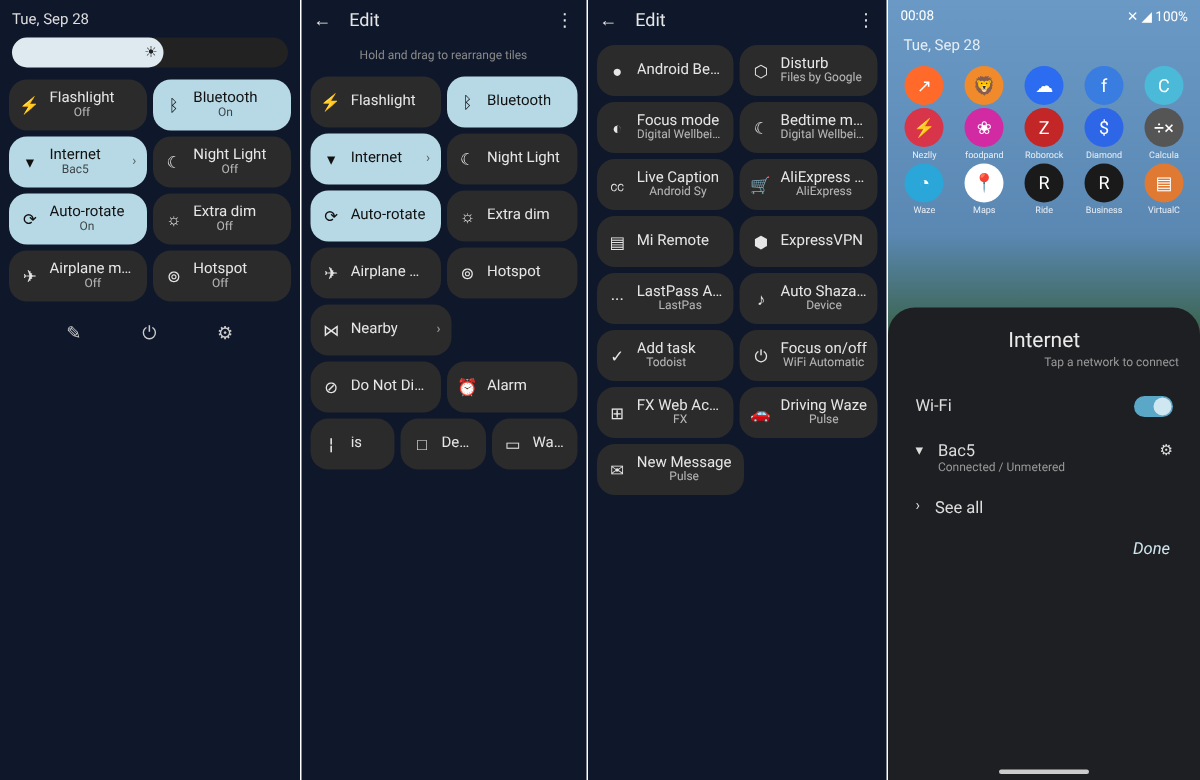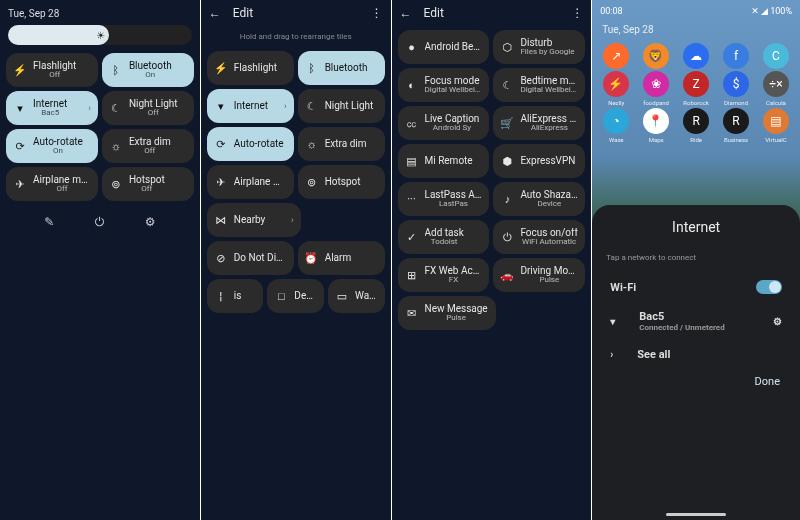--- a/index.html
+++ b/index.html
@@ -33,27 +33,27 @@
   
   .p4 .wall { position:absolute; inset:0; background:linear-gradient(180deg,#6b99c6 0%, #5a88b3 30%, #355c3a 45%, #2d4a33 55%, #0a0d14 75%, #07080c 100%); }
   .p4 .sbar4 { position:relative; display:flex; justify-content:space-between; padding:6px 8px; font-size:9px; color:#fff;}
   .p4 .date4 { position:relative; font-size:10px; color:#e6eef3; padding:2px 10px 6px;}
   .p4 .iconrow { position:relative; display:flex; justify-content:space-around; padding:2px 4px 0; }
   .p4 .iconrow .app { width:26px; height:26px; border-radius:50%; display:flex; align-items:center; justify-content:center; font-size:12px; color:#fff;}
   .p4 .iconrow .cap { font-size:6px; }
   .p4 .appcol { display:flex; flex-direction:column; align-items:center; gap:2px;}
   .p4 .panel { position:absolute; left:0; right:0; bottom:0; top:205px; background:#1e1f22; border-top-left-radius:18px; border-top-right-radius:18px; padding:14px 14px 8px; }
   .p4 .panel h2 { text-align:center; font-size:14px; font-weight:400; color:#eaeaea;}
-  .p4 .panel .sub { text-align:left; font-size:8px; color:#999; margin-top:18px;}
-  .p4 .row { display:flex; align-items:center; padding:8px 4px; gap:24px; color:#ddd;font-weight:bold;}
+  .p4 .panel .sub { text-align:right; font-size:8px; color:#999; margin-top:2px;}
+  .p4 .row { display:flex; align-items:flex-start; padding:8px 4px; gap:10px; color:#ddd;}
   .p4 .row .label { font-size:11px;}
   .p4 .row .subl { font-size:8px; color:#999;}
   .p4 .tog { width:26px; height:14px; background:#5aa7c7; border-radius:8px; position:relative; margin-left:auto;}
   .p4 .tog::after{content:"";position:absolute;right:1px;top:1px;width:12px;height:12px;background:#cfe7f0;border-radius:50%;}
-  .p4 .done{ text-align:right; font-size:11px; color:#cfe7f0; padding:6px 6px 0;}
+  .p4 .done{ text-align:right; font-size:11px; color:#cfe7f0; padding:6px 6px 0;font-style:italic;}
   .p4 .navbar{ position:absolute; left:50%; transform:translateX(-50%); bottom:4px; width:60px; height:3px; background:#ccc; border-radius:2px;}
   .chev{ margin-left:auto; font-size:9px; opacity:0.6;}
 </style>
 </head>
 <body>
 
 <div class="pane p1">
   <div class="date">Tue, Sep 28</div>
   <div class="bright">
     <div class="fill"></div>
@@ -351,21 +351,21 @@
         <div class="tile">
           <span class="icn">⊞</span>
           <span class="txt">
             <span class="lbl">FX Web Access</span>
             <span class="sub">FX</span>
           </span>
         </div>
         <div class="tile">
           <span class="icn">🚗</span>
           <span class="txt">
-            <span class="lbl">Driving Mode</span>
+            <span class="lbl">Driving Waze</span>
             <span class="sub">Pulse</span>
           </span>
         </div>
       </div>
       <div class="tile-row">
         <div class="tile">
           <span class="icn">✉</span>
           <span class="txt">
             <span class="lbl">New Message</span>
             <span class="sub">Pulse</span>

